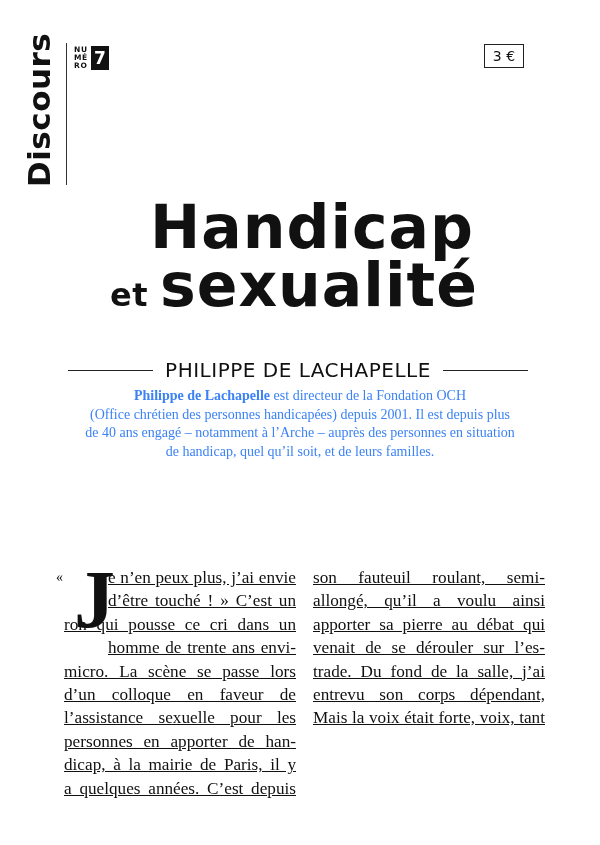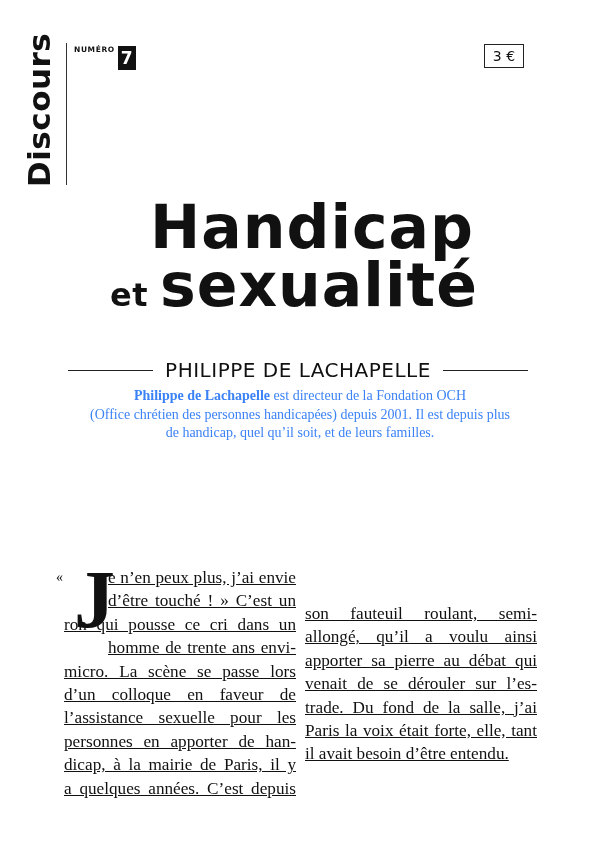--- a/index.html
+++ b/index.html
@@ -12,21 +12,21 @@
       font-size: 31px; letter-spacing: 0.5px; line-height: 1; color: #111;
       white-space: nowrap;
     }
     .masthead-rule {
       position: absolute; left: 66px; top: 43px; width: 1px; height: 142px; background: #333;
     }
     .issue {
       position: absolute; left: 74px; top: 46px; display: flex; align-items: stretch;
     }
     .issue-label {
-      display: flex; justify-content: space-between;
+      display: flex; flex-direction: column; justify-content: space-between;
       font-family: "DejaVu Sans", sans-serif; font-weight: bold; font-size: 7.5px;
       line-height: 8px; letter-spacing: 0.6px; margin-right: 3px; color: #111;
     }
     .issue-num {
       background: #111; color: #fff; width: 18px; height: 24px;
       display: flex; align-items: center; justify-content: center;
       font-family: "DejaVu Sans", sans-serif; font-weight: bold; font-size: 17px;
     }
     .price {
       position: absolute; left: 484px; top: 44px; width: 40px; height: 24px;
@@ -61,21 +61,21 @@
       font-family: "Liberation Serif", serif; font-size: 14px; line-height: 18.5px; color: #3b82f6;
     }
     .bio b { font-weight: bold; }
 
     .col {
       position: absolute; top: 566px; width: 232px;
       font-family: "Liberation Serif", serif; font-size: 17.2px; line-height: 23.4px;
       color: #111; text-align: justify; text-align-last: justify;
     }
     .col-left { left: 64px; }
-    .col-right { left: 305px; margin-top: 36px; }
+    .col-right { left: 313px; }
     .col .line { display: block; height: 23.4px; white-space: nowrap; text-align: justify; text-align-last: justify; text-decoration: underline; }
     .col .line.last { text-align-last: left; }
     .col-left .indent { padding-left: 44px; }
     .open-quote {
       position: absolute; left: -8px; top: 0; font-size: 14px; line-height: 23px;
     }
     .dropcap {
       position: absolute; left: 10px; top: 2px; font-family: "Liberation Serif", serif;
       font-weight: bold; font-size: 82px; line-height: 64px; color: #111;
     }
@@ -104,20 +104,21 @@
 
 <div class="author-row">
   <div class="author-rule"></div>
   <div class="author-name">PHILIPPE DE LACHAPELLE</div>
   <div class="author-rule"></div>
 </div>
 
 <div class="bio">
   <div><b>Philippe de Lachapelle</b><span> est directeur de la Fondation OCH</span></div>
   <div>(Office chrétien des personnes handicapées) depuis 2001. Il est depuis plus</div>
+  <div>de 40 ans engagé – notamment à l’Arche – auprès des personnes en situation</div>
   <div>de handicap, quel qu’il soit, et de leurs familles.</div>
 </div>
 
 <div class="col col-left">
   <span class="open-quote">«</span>
   <span class="dropcap">J</span>
   <span class="line indent">e n’en peux plus, j’ai envie</span>
   <span class="line indent">d’être touché ! » C’est un</span>
   <span class="line">ron qui pousse ce cri dans un</span>
   <span class="line indent">homme de trente ans envi-</span>
@@ -128,15 +129,15 @@
   <span class="line">dicap, à la mairie de Paris, il y</span>
   <span class="line">a quelques années. C’est depuis</span>
 </div>
 
 <div class="col col-right">
   <span class="line">son fauteuil roulant, semi-</span>
   <span class="line">allongé, qu’il a voulu ainsi</span>
   <span class="line">apporter sa pierre au débat qui</span>
   <span class="line">venait de se dérouler sur l’es-</span>
   <span class="line">trade. Du fond de la salle, j’ai</span>
-  <span class="line">Paris la voix était forte, elle, tant</span>
-  <span class="line last">il avait besoin d’être entendu.</span>
+  <span class="line">entrevu son corps dépendant,</span>
+  <span class="line">Mais la voix était forte, voix, tant</span>
 </div>
 
 </body></html>

